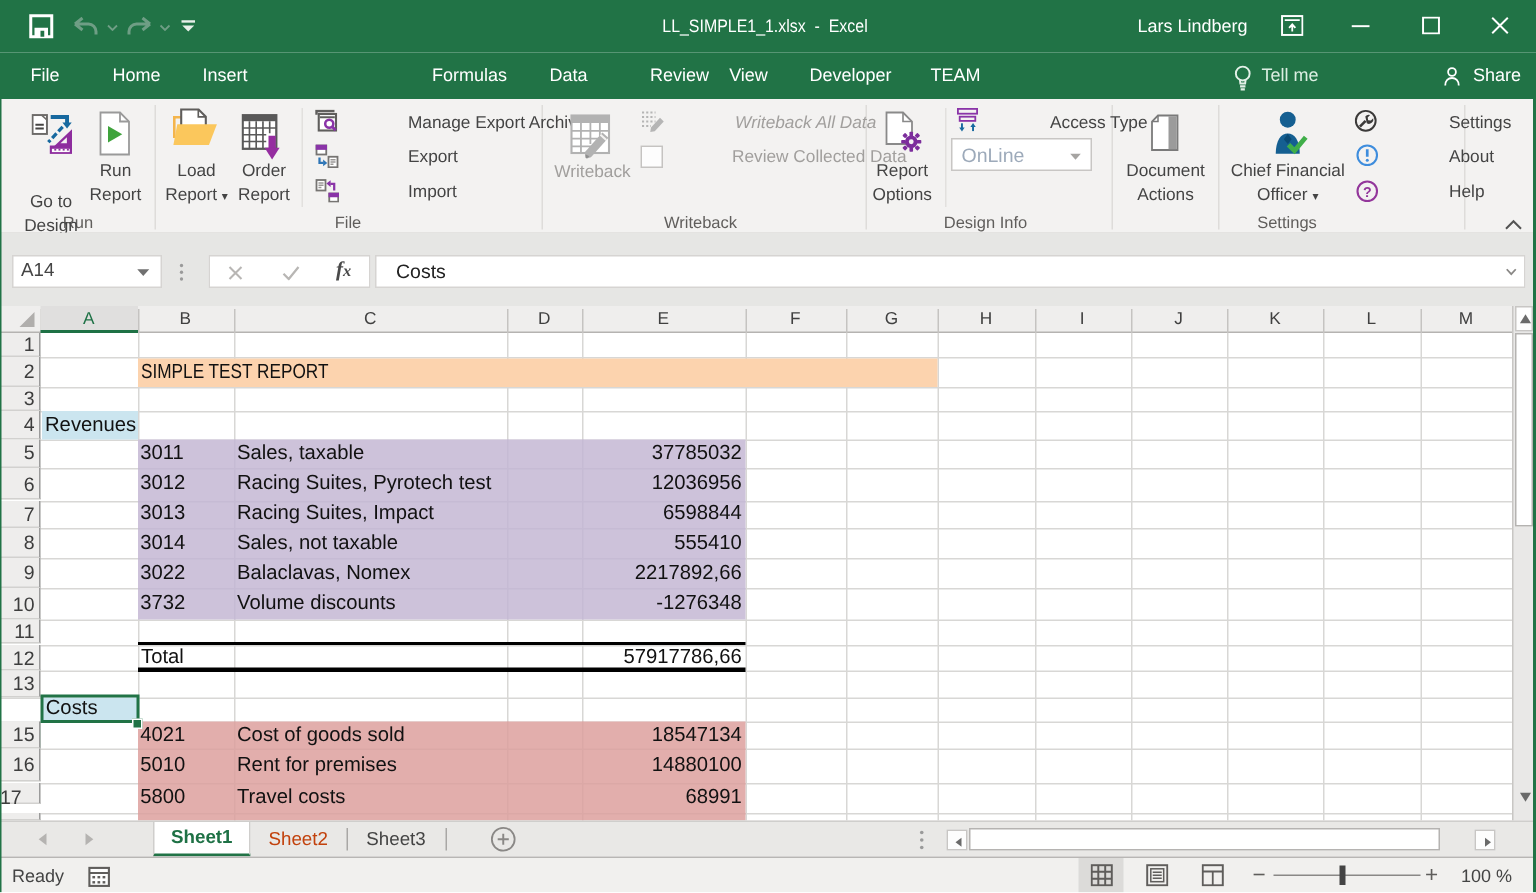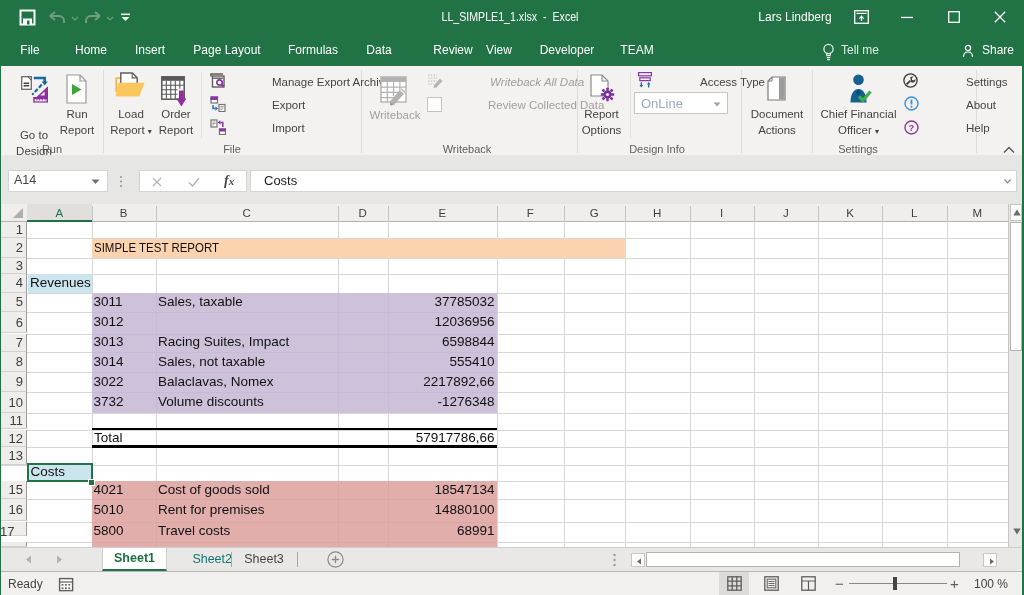--- a/index.html
+++ b/index.html
@@ -80,21 +80,20 @@
         <rect x="0.7" y="0.7" width="10.6" height="10.6" fill="none" stroke="#fff" stroke-width="1.3"></rect>
       </svg>
     <svg class="abs" style="left:994px;top:11px" width="12" height="12" viewBox="0 0 12 12">
         <path d="M0.8 0.8 L11.2 11.2 M11.2 0.8 L0.8 11.2" stroke="#fff" stroke-width="1.3"></path>
       </svg>
   </div>
   <div class="abs" id="tabrow">
     <div class="rtab" style="left:10px;width:40px;">File</div>
     <div class="rtab" style="left:66px;width:50px;">Home</div>
     <div class="rtab" style="left:128px;width:44px;">Insert</div>
-    <div class="rtab" style="left:186px;width:82px;">Page Layout</div>
     <div class="rtab" style="left:282px;width:62px;">Formulas</div>
     <div class="rtab" style="left:358px;width:42px;">Data</div>
     <div class="rtab" style="left:428px;width:50px;text-align:center;">Review</div>
     <div class="rtab" style="left:476px;width:46px;">View</div>
     <div class="rtab" style="left:534px;width:66px;">Developer</div>
     <div class="rtab" style="left:612px;width:50px;">TEAM</div>
 
     <svg class="abs" style="left:822px;top:8px" width="13" height="19" viewBox="0 0 13 19">
       <circle cx="6.5" cy="6" r="4.6" fill="none" stroke="#e2f0e7" stroke-width="1.3"></circle>
       <path d="M4.6 9.9 L4.9 12.6 H8.1 L8.4 9.9" fill="none" stroke="#e2f0e7" stroke-width="1.3"></path>
@@ -423,20 +422,21 @@
     <div class="abs" style="left:91.5px;top:241.4px;width:405.5px;height:2.2px;background:#000;"></div>
     <div class="abs" style="left:27.5px;top:260.5px;width:64px;height:16.5px;background:#cbe5ef;"></div>
     <div class="abs" style="left:26.5px;top:259.2px;width:66px;height:19px;border:2px solid #217346;box-sizing:border-box;"></div>
     <div class="abs" style="left:87.5px;top:275.2px;width:5px;height:5px;background:#217346;border:1px solid #fff;box-sizing:content-box;"></div>
     <div class="celltext" style="left:93.5px;top:36.1px;transform:scaleX(0.85);transform-origin:0 50%;">SIMPLE TEST REPORT</div>
     <div class="celltext" style="left:30px;top:71.1px;">Revenues</div>
     <div class="celltext" style="left:93.5px;top:89.8px;">3011</div>
     <div class="celltext" style="left:158px;top:89.8px;">Sales, taxable</div>
     <div class="celltext" style="left:394.5px;top:89.8px;width:100px;text-align:right;">37785032</div>
     <div class="celltext" style="left:93.5px;top:110.1px;">3012</div>
+    <div class="celltext" style="left:158px;top:110.1px;">Racing Suites, Pyrotech test</div>
     <div class="celltext" style="left:394.5px;top:110.1px;width:100px;text-align:right;">12036956</div>
     <div class="celltext" style="left:93.5px;top:130.4px;">3013</div>
     <div class="celltext" style="left:158px;top:130.4px;">Racing Suites, Impact</div>
     <div class="celltext" style="left:394.5px;top:130.4px;width:100px;text-align:right;">6598844</div>
     <div class="celltext" style="left:93.5px;top:149.9px;">3014</div>
     <div class="celltext" style="left:158px;top:149.9px;">Sales, not taxable</div>
     <div class="celltext" style="left:394.5px;top:149.9px;width:100px;text-align:right;">555410</div>
     <div class="celltext" style="left:93.5px;top:169.6px;">3022</div>
     <div class="celltext" style="left:158px;top:169.6px;">Balaclavas, Nomex</div>
     <div class="celltext" style="left:394.5px;top:169.6px;width:100px;text-align:right;">2217892,66</div>
@@ -467,21 +467,21 @@
       </svg>
   </div>
   <div class="abs" id="tabbar">
     <svg class="abs" style="left:25px;top:7px" width="7" height="9" viewBox="0 0 7 9">
         <path d="M6 0.5 V8.5 L0.8 4.5 Z" fill="#b5b3b1"></path>
       </svg>
     <svg class="abs" style="left:56px;top:7px" width="7" height="9" viewBox="0 0 7 9">
         <path d="M1 0.5 V8.5 L6.2 4.5 Z" fill="#b5b3b1"></path>
       </svg>
     <div class="abs" style="left:102px;top:0;width:65px;height:23px;background:#fff;border-left:1px solid #cfcecc;border-right:1px solid #cfcecc;border-bottom:2px solid #217346;box-sizing:border-box;text-align:center;line-height:21px;font-size:12.5px;font-weight:bold;color:#1e7145;">Sheet1</div>
-    <div class="abs" style="left:168px;top:0;width:64px;height:23px;text-align:right;line-height:23px;font-size:12.5px;color:#0f766e;">Sheet2</div>
+    <div class="abs" style="left:179px;top:0;width:64px;height:23px;text-align:left;line-height:23px;font-size:12.5px;color:#c2410c;">Sheet2</div>
     <div class="abs" style="left:231px;top:4px;width:1px;height:15px;background:#a9a7a5;"></div>
     <div class="abs" style="left:232px;top:0;width:64px;height:23px;text-align:center;line-height:23px;font-size:12.5px;color:#444;">Sheet3</div>
     <div class="abs" style="left:297px;top:4px;width:1px;height:15px;background:#a9a7a5;"></div>
     <svg class="abs" style="left:327px;top:3px" width="17" height="17" viewBox="0 0 17 17">
       <circle cx="8.5" cy="8.5" r="7.6" fill="none" stroke="#8a8886" stroke-width="1.2"></circle>
       <path d="M8.5 4.8 V12.2 M4.8 8.5 H12.2" stroke="#8a8886" stroke-width="1.3"></path>
     </svg>
     <svg class="abs" style="left:612px;top:5px" width="5" height="14" viewBox="0 0 5 14">
       <circle cx="2.5" cy="2" r="1.2" fill="#9a9a9a"></circle>
         <circle cx="2.5" cy="7" r="1.2" fill="#9a9a9a"></circle>

